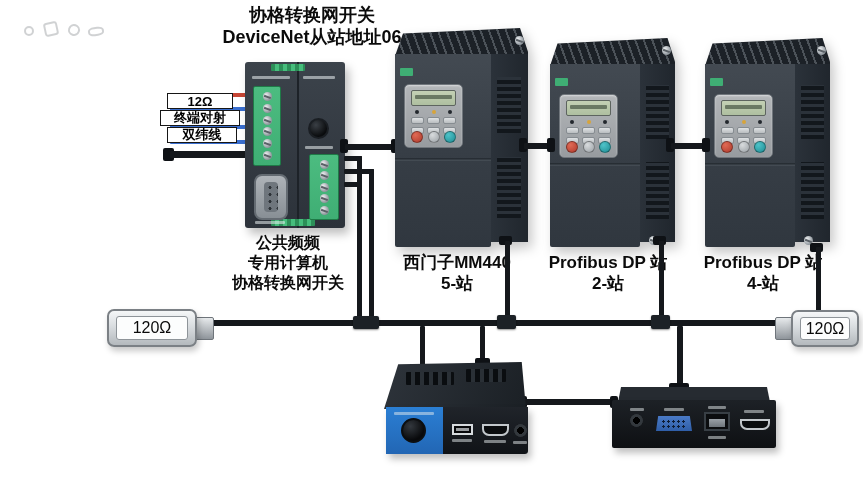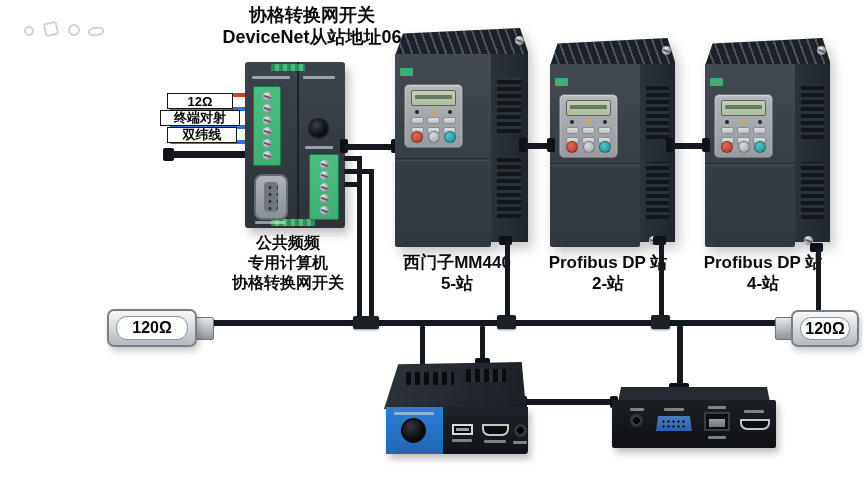--- a/index.html
+++ b/index.html
@@ -17,22 +17,22 @@
   .wire.red  { background:var(--wire-red,#c64534); height:4px; }
   .wire.blue { background:var(--wire-blue,#3a6fd0); height:4px; }
   .nub   { position:absolute; background:#0e1115; border-radius:2px; }
   .joint { position:absolute; background:#1c2126; border-radius:2px; box-shadow:0 1px 2px rgba(0,0,0,.45); }
   .wlabel{ position:absolute; background:#fff; border:1px solid #161616; display:flex; align-items:center; justify-content:center;
            font-size:13px; font-weight:700; color:#000; }
 
   
   .term { position:absolute; border:2px solid #7b8085; border-radius:7px;
           background:linear-gradient(180deg,#f5f7f8 0%,#d9dde0 45%,#b4b9bd 100%); box-shadow:2px 4px 6px rgba(0,0,0,.22); }
-  .term-face { position:absolute; inset:5px 7px; background:#fcfdfd; border:1px solid #8e9499; border-radius:11px;
-               display:flex; align-items:center; justify-content:center; font-size:16px; font-weight:700; color:#0a0a0a; }
+  .term-face { position:absolute; inset:5px 7px; background:#fcfdfd; border:1px solid #8e9499; border-radius:3px;
+               display:flex; align-items:center; justify-content:center; font-size:16px; font-weight:400; color:#0a0a0a; }
   .term-cap { position:absolute; background:linear-gradient(180deg,#e7eaec,#8f959b); border:1px solid #6f757b; border-radius:2px; }
 
   
   #plc { position:absolute; left:30px; top:68px; width:140px; height:170px; border-radius:3px;
          background:linear-gradient(180deg,#4b525b,#363d46 55%,#2e343d); box-shadow:4px 6px 10px rgba(0,0,0,.25); }
   #plc .logo { position:absolute; left:10px; top:8px; color:#f2f4f6; font-size:12px; font-weight:700; letter-spacing:.5px;
                display:flex; gap:3px; align-items:center; }
   .omron-mark { width:11px; height:11px; border:2px solid #f2f4f6;
                 background:linear-gradient(45deg,transparent 40%,#f2f4f6 40% 60%,transparent 60%); }
   #plc .model { position:absolute; right:9px; top:7px; color:#f2f4f6; font-size:13px; font-weight:700; }

